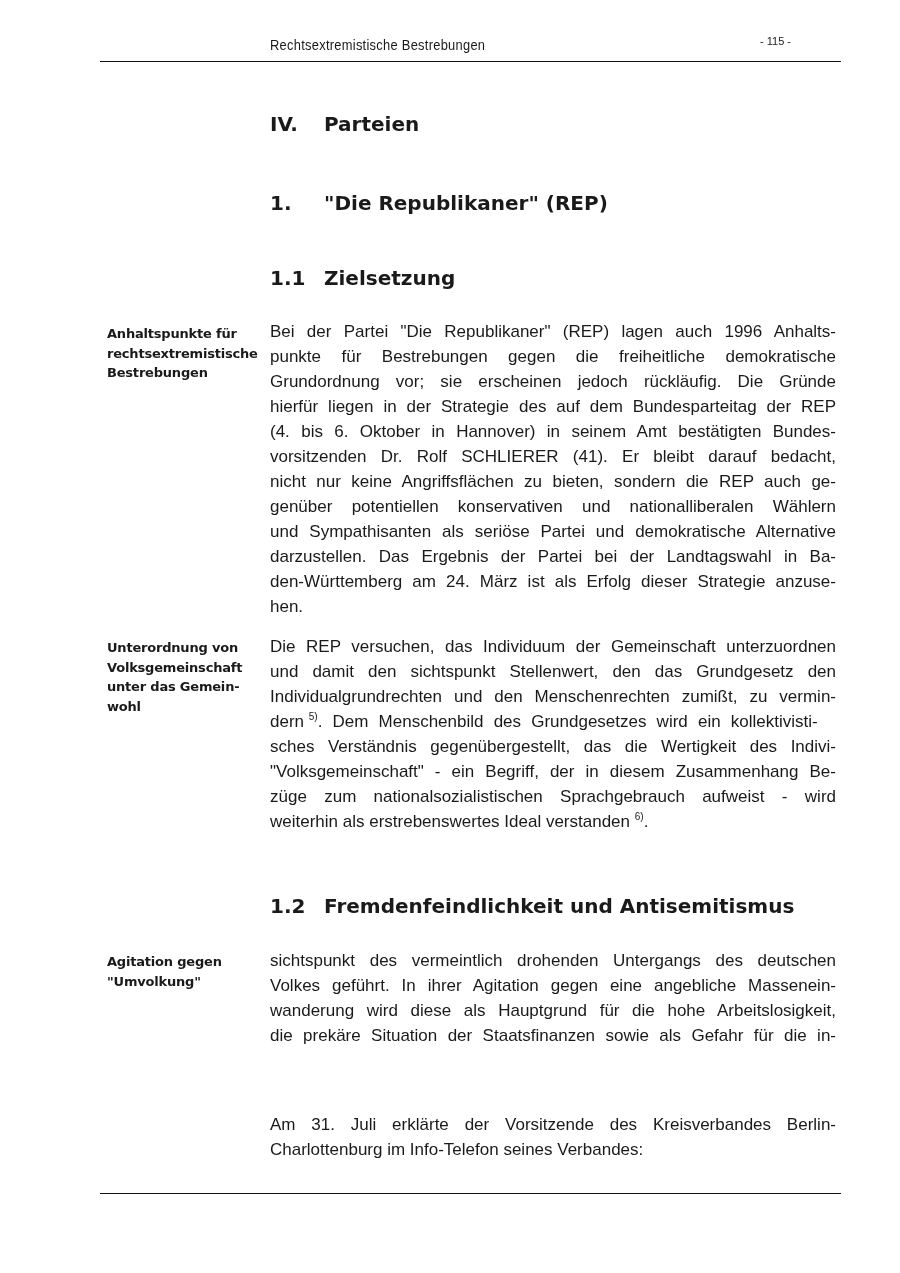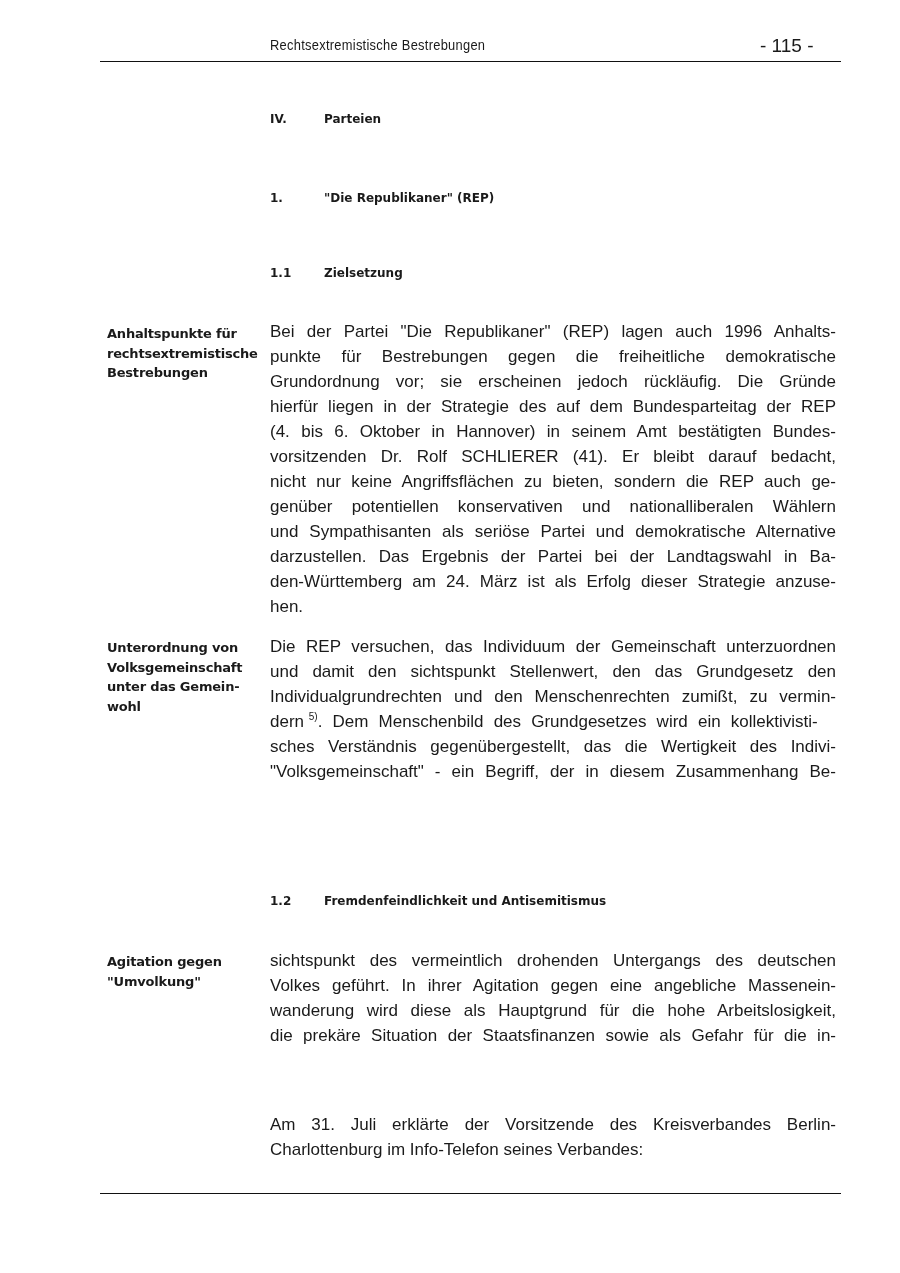--- a/index.html
+++ b/index.html
@@ -4,28 +4,28 @@
 <style>
   html, body { margin: 0; padding: 0; background: #ffffff; }
   body { width: 900px; height: 1273px; position: relative; overflow: hidden; color: #1a1a1a; }
   .header-text {
     position: absolute; left: 270px; top: 37px;
     font-family: "Liberation Sans", sans-serif; font-size: 14px; letter-spacing: 0.3px;
     transform: scaleX(0.92); transform-origin: left top;
   }
   .page-num {
     position: absolute; left: 760px; top: 35px;
-    font-family: "Liberation Sans", sans-serif; font-size: 19px;
+    font-family: "Liberation Sans", sans-serif; font-size: 11px;
   }
   .rule { position: absolute; left: 100px; width: 741px; height: 1px; background: #111; }
   .rule.top { top: 61px; }
   .rule.bottom { top: 1193px; }
   .heading {
     position: absolute; left: 270px;
-    font-family: "DejaVu Sans", sans-serif; font-weight: bold; font-size: 12px;
+    font-family: "DejaVu Sans", sans-serif; font-weight: bold; font-size: 20px;
   }
   .heading .num { display: inline-block; width: 54px; }
   .margin-label {
     position: absolute; left: 107px; width: 160px;
     font-family: "DejaVu Sans", sans-serif; font-weight: bold; font-size: 13px; line-height: 19.5px;
     letter-spacing: -0.2px;
   }
   .para {
     position: absolute; left: 270px; width: 566px;
     font-family: "Liberation Sans", sans-serif; font-size: 17px; line-height: 25px;
@@ -82,20 +82,22 @@
     <div>wohl</div>
   </div>
 
   <div class="para" style="top:634px;">
     <span class="line">Die REP versuchen, das Individuum der Gemeinschaft unterzuordnen</span>
     <span class="line">und damit den sichtspunkt Stellenwert, den das Grundgesetz den</span>
     <span class="line">Individualgrundrechten und den Menschenrechten zumißt, zu vermin-</span>
     <span class="line" style="text-align-last:left;"><span>dern</span> <sup>5)</sup><span style="display:inline-block; width:500px; text-align:justify; text-align-last:justify;">. Dem Menschenbild des Grundgesetzes wird ein kollektivisti-</span></span>
     <span class="line">sches Verständnis gegenübergestellt, das die Wertigkeit des Indivi-</span>
     <span class="line">"Volksgemeinschaft" - ein Begriff, der in diesem Zusammenhang Be-</span>
+    <span class="line">züge zum nationalsozialistischen Sprachgebrauch aufweist - wird</span>
+    <span class="line last"><span>weiterhin als erstrebenswertes Ideal verstanden</span> <sup>6)</sup><span>.</span></span>
   </div>
 
   <div class="heading" style="top:894px;">
     <span class="num">1.2</span><span>Fremdenfeindlichkeit und Antisemitismus</span>
   </div>
 
   <div class="margin-label" style="top:952px;">
     <div>Agitation gegen</div>
     <div>"Umvolkung"</div>
   </div>

